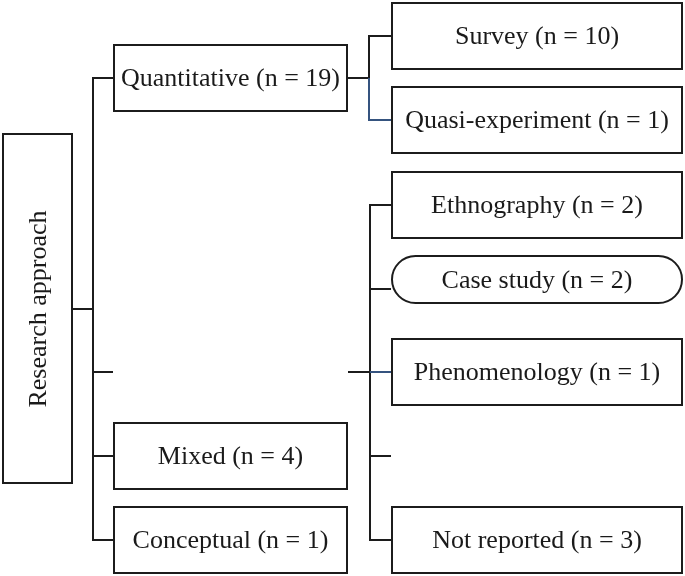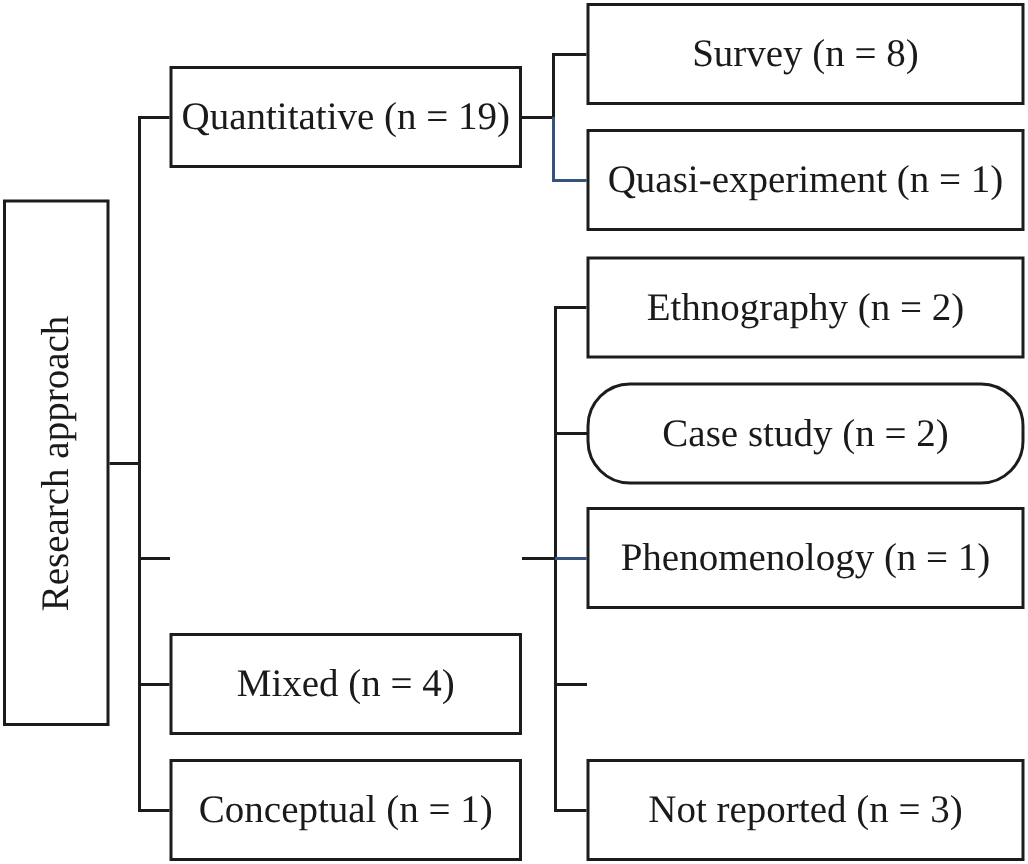--- a/index.html
+++ b/index.html
@@ -85,30 +85,30 @@
     <span class="label">Quantitative (n = 19)</span>
   </div>
   <div class="node" style="left:113px; top:422px; width:235px; height:68px;">
     <span class="label">Mixed (n = 4)</span>
   </div>
   <div class="node" style="left:113px; top:506px; width:235px; height:68px;">
     <span class="label">Conceptual (n = 1)</span>
   </div>
 
   <div class="node" style="left:391px; top:2px; width:292px; height:68px;">
-    <span class="label">Survey (n = 8)</span>
+    <span class="label">Survey (n = 10)</span>
   </div>
   <div class="node" style="left:391px; top:86px; width:292px; height:68px;">
     <span class="label">Quasi-experiment (n = 1)</span>
   </div>
 
   <div class="node" style="left:391px; top:171px; width:292px; height:68px;">
     <span class="label">Ethnography (n = 2)</span>
   </div>
-  <div class="node" style="left:391px; top:255px; width:292px; height:68px;border-radius:29px;">
+  <div class="node" style="left:391px; top:255px; width:292px; height:49px;border-radius:29px;">
     <span class="label">Case study (n = 2)</span>
   </div>
   <div class="node" style="left:391px; top:338px; width:292px; height:68px;">
     <span class="label">Phenomenology (n = 1)</span>
   </div>
   <div class="node" style="left:391px; top:506px; width:292px; height:68px;">
     <span class="label">Not reported (n = 3)</span>
   </div>
 
 </div>

